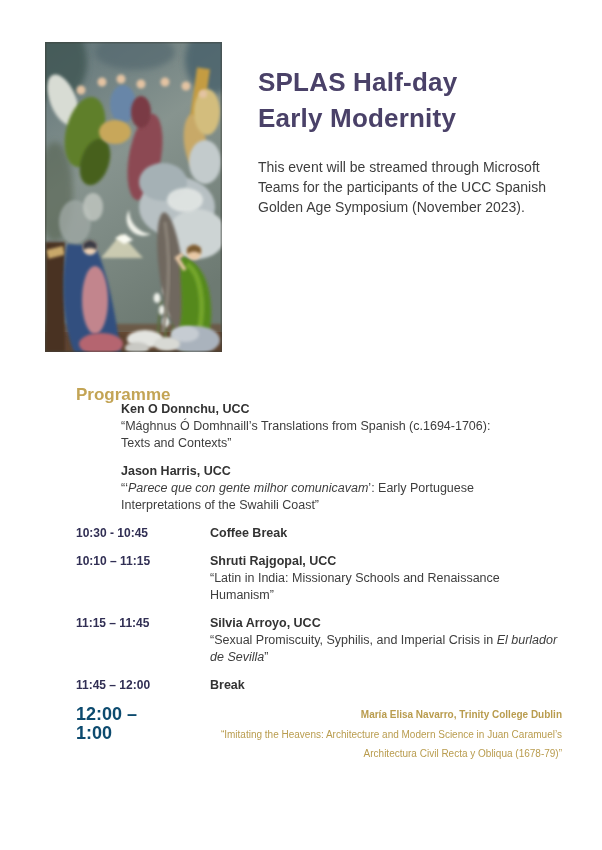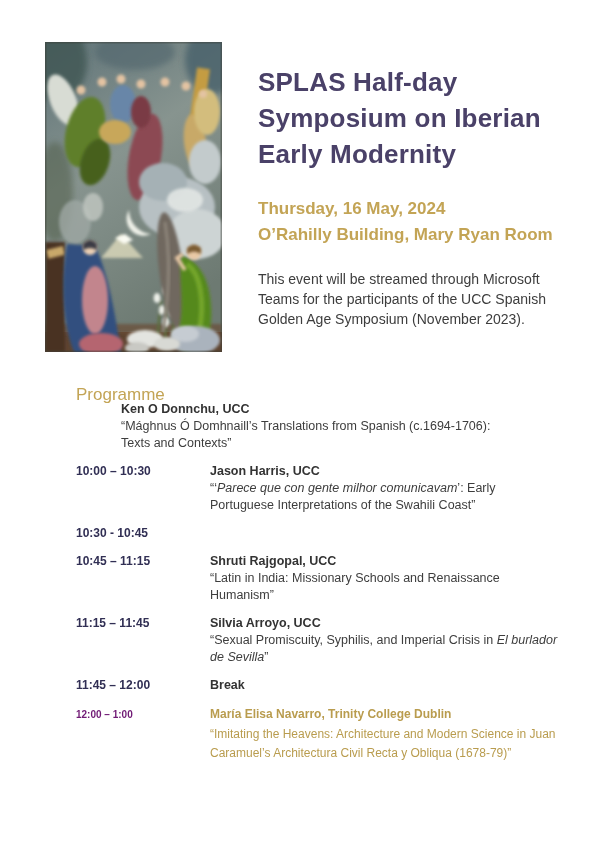--- a/index.html
+++ b/index.html
@@ -24,35 +24,35 @@
     font-weight: bold; color: #4a4168; letter-spacing: 0.2px;
   }
   .title span { display: block; }
   .date-block { margin-top: 24px; font-size: 17px; line-height: 26px; font-weight: bold; color: #c3a455; }
   .date-block span { display: block; }
   .desc { margin-top: 21px; font-size: 14px; line-height: 20px; color: #3d3d3d; }
   .desc span { display: block; }
 
   .programme-heading {
     position: absolute; left: 76px; top: 371px;
-    font-size: 17px; font-weight: normal; color: #c3a455;
+    font-size: 17px; font-weight: bold; color: #c3a455;
   }
   .entries { position: absolute; left: 76px; top: 401px; width: 486px; }
   .entry { display: flex; margin-bottom: 11px; }
   .entry .time {
     flex: none; width: 89px; font-size: 12px; font-weight: bold;
     color: #312f54; line-height: 17px; padding-top: 0px;
   }
   .entry .content { width: 390px; font-size: 12.5px; line-height: 17px; color: #3d3d3d; margin-left: 45px; }
   .entry .speaker { font-weight: bold; color: #333333; }
   .entry .talk-title { margin: 0; }
 
-  .entry.highlight .time { font-size: 10px; line-height: 19px; color: #701a75; }
+  .entry.highlight .time { font-size: 18px; line-height: 19px; color: #0c4a6e; }
   .entry.highlight { margin-top: 5px; }
-  .entry.highlight .content { font-size: 12px; line-height: 19.5px; color: #b99c4e; }
+  .entry.highlight .content { font-size: 10px; line-height: 19.5px; color: #b99c4e; text-align: right; }
   .entry.highlight .speaker { color: #b99c4e; }
 </style>
 </head>
 <body>
 
 <div class="page">
 
   <figure class="painting" style="margin:0">
     <svg viewBox="0 0 177 310" aria-hidden="true">
       <defs>
@@ -150,60 +150,57 @@
       <ellipse cx="122" cy="302" rx="13" ry="7" fill="#d8d9d4" filter="url(#b15)"></ellipse>
       <ellipse cx="92" cy="306" rx="12" ry="6" fill="#c9c9c4" filter="url(#b15)"></ellipse>
 
       <rect x="0" y="0" width="177" height="310" fill="none" stroke="#3c3f38" stroke-opacity="0.45" stroke-width="3"></rect>
     </svg>
   </figure>
 
   <header class="header">
     <h1 class="title">
       <span>SPLAS Half-day</span>
-      <span>Symposium on Iberian</span>
       <span>Early Modernity</span>
     </h1>
-    <div class="date-block">
-      <span>Thursday, 16 May, 2024</span>
-      <span>O’Rahilly Building, Mary Ryan Room</span>
-    </div>
     <p class="desc">
       <span>This event will be streamed through Microsoft</span>
       <span>Teams for the participants of the UCC Spanish</span>
       <span>Golden Age Symposium (November 2023).</span>
     </p>
   </header>
 
   <h2 class="programme-heading">Programme</h2>
 
   <div class="entries">
 
     <div class="entry">
       <div class="content">
         <div class="speaker">Ken O Donnchu, UCC</div>
         <p class="talk-title"><span>“Mághnus Ó Domhnaill’s Translations from Spanish (c.1694-1706): Texts and Contexts”</span></p>
       </div>
     </div>
 
 
     <div class="entry">
-      <span class="time">10:00 – 10:30</span>
       <div class="content">
         <div class="speaker">Jason Harris, UCC</div>
         <p class="talk-title"><span>“‘</span><span style="font-style: italic; text-align: right;">Parece que con gente milhor comunicavam</span><span>’: Early Portuguese Interpretations of the Swahili Coast”</span></p>
       </div>
     </div>
 
     <div class="entry">
       <span class="time">10:30 - 10:45</span>
-    </div>
-
-    <div class="entry">
-      <span class="time">10:45 – 11:15</span>
+      <div class="content">
+        <div class="speaker">Coffee Break</div>
+      </div>
+    </div>
+
+    <div class="entry">
+      <span class="time">10:10 – 11:15</span>
       <div class="content">
         <div class="speaker">Shruti Rajgopal, UCC</div>
         <p class="talk-title"><span>“Latin in India: Missionary Schools and Renaissance Humanism”</span></p>
       </div>
     </div>
 
     <div class="entry">
       <span class="time">11:15 – 11:45</span>
       <div class="content">
         <div class="speaker">Silvia Arroyo, UCC</div>

